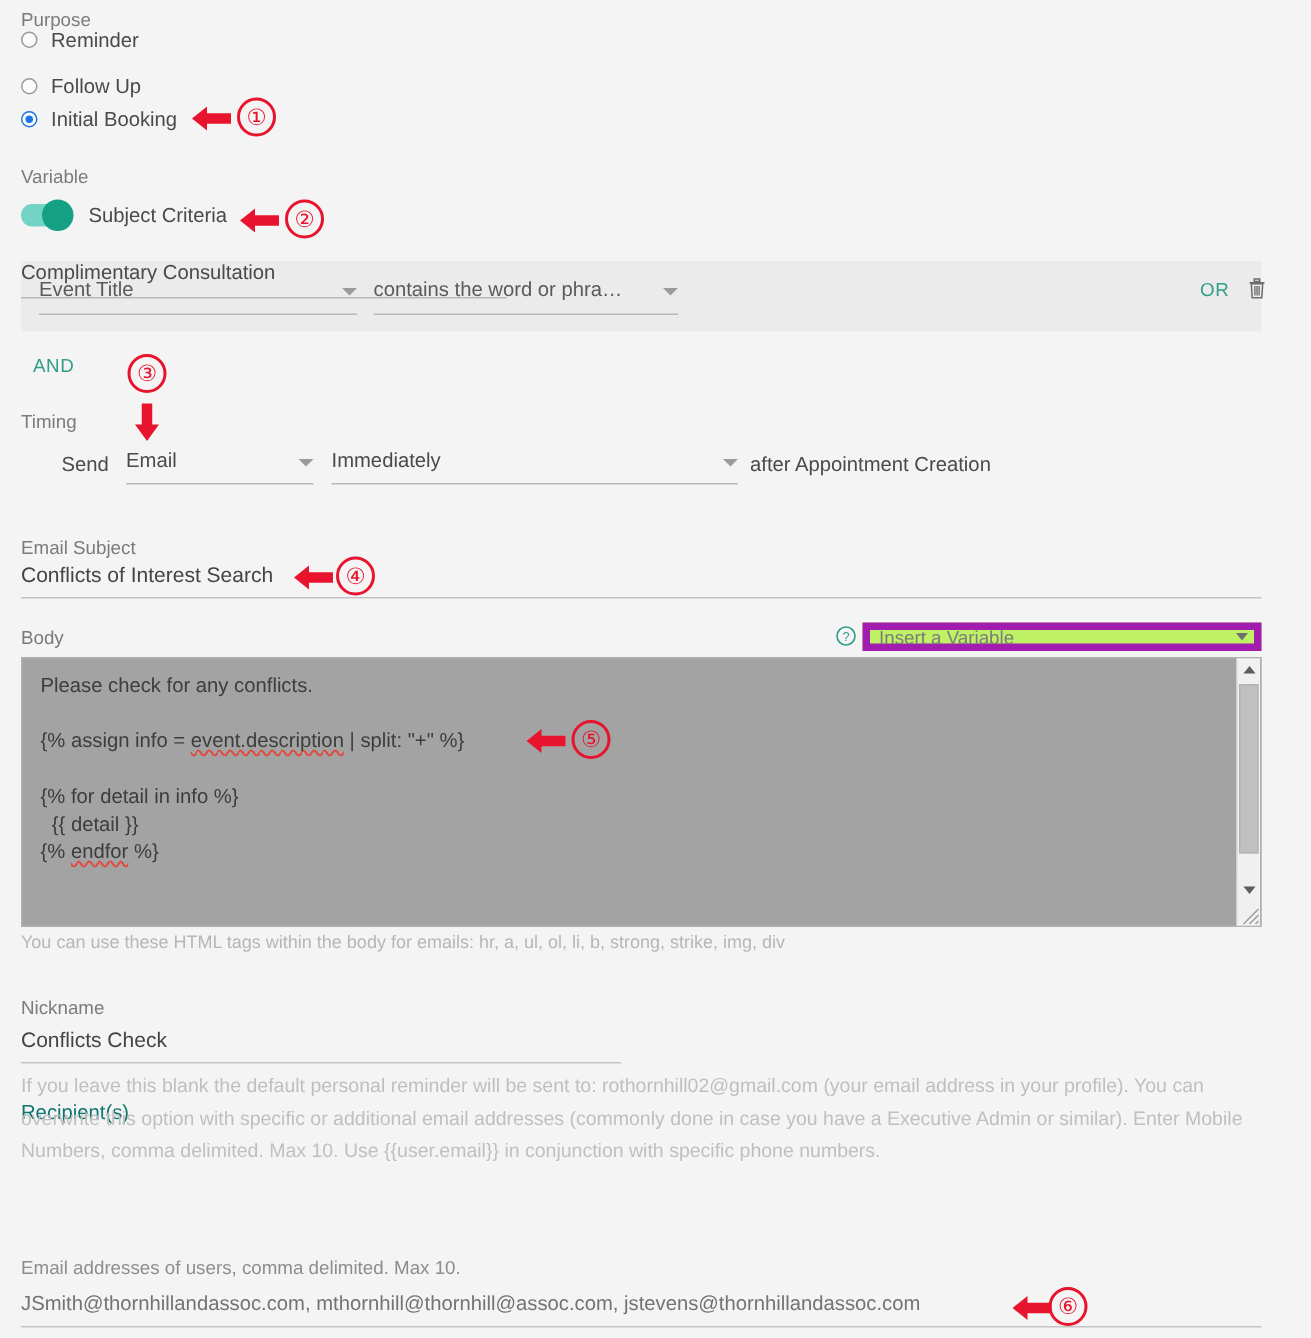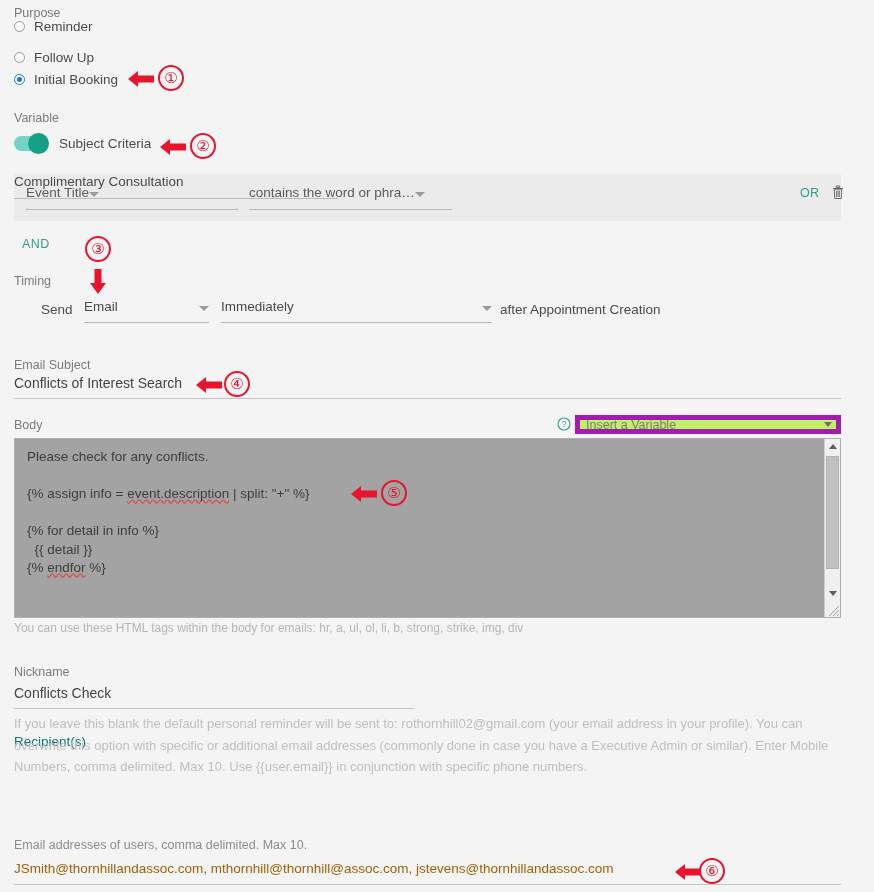--- a/index.html
+++ b/index.html
@@ -101,20 +101,21 @@
     left: 14px; top: 174px;
     width: 827px; height: 47px;
     background: #ebebeb;
   }
   .crit-select {
     position: absolute;
     border-bottom: 1px solid #b9b9b9;
     height: 24px;
     display: flex;
     align-items: flex-start;
+    justify-content: space-between;
   }
   .crit-select .txt {
     font-size: 13.5px;
     color: #5a5a5a;
     white-space: nowrap;
     overflow: hidden;
   }
   .caret {
     width: 0; height: 0;
     border-left: 5px solid transparent;
@@ -314,21 +315,21 @@
     left: 14px; top: 838px;
     font-size: 12.5px;
     color: #8d8d8d;
   }
   #recipients-input {
     position: absolute;
     left: 14px; top: 861px;
     width: 827px; height: 23px;
     border-bottom: 1px solid #c4c4c4;
     font-size: 13.5px;
-    color: #a16207;
+    color: #737373;
     white-space: nowrap;
   }
 
   
   .annot-circle {
     position: absolute;
     width: 26px; height: 26px;
     border: 2.4px solid #e8142d;
     border-radius: 50%;
     color: #e8142d;

